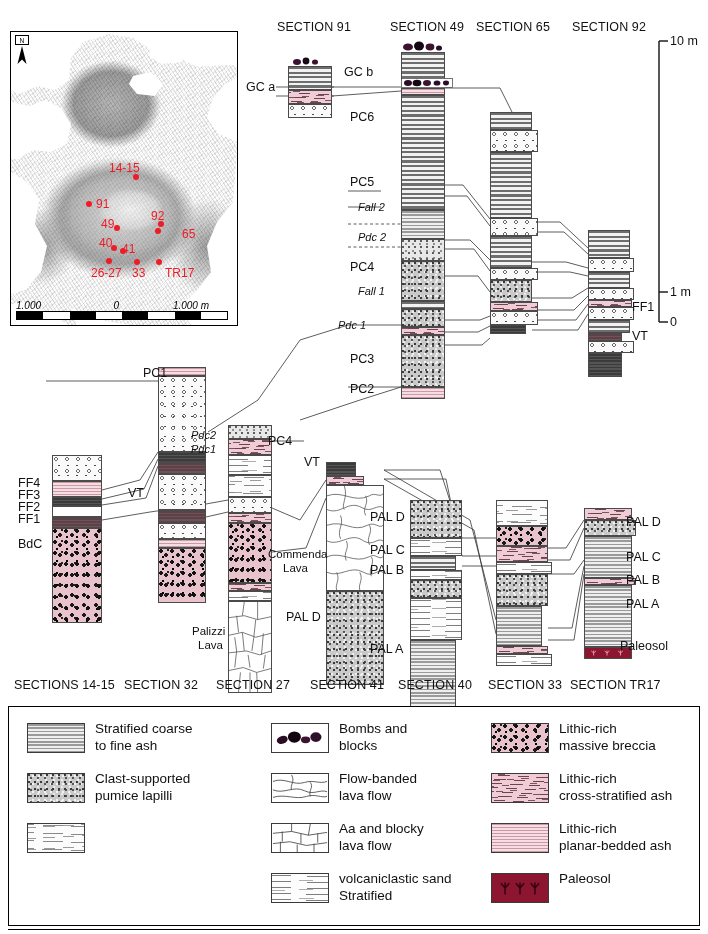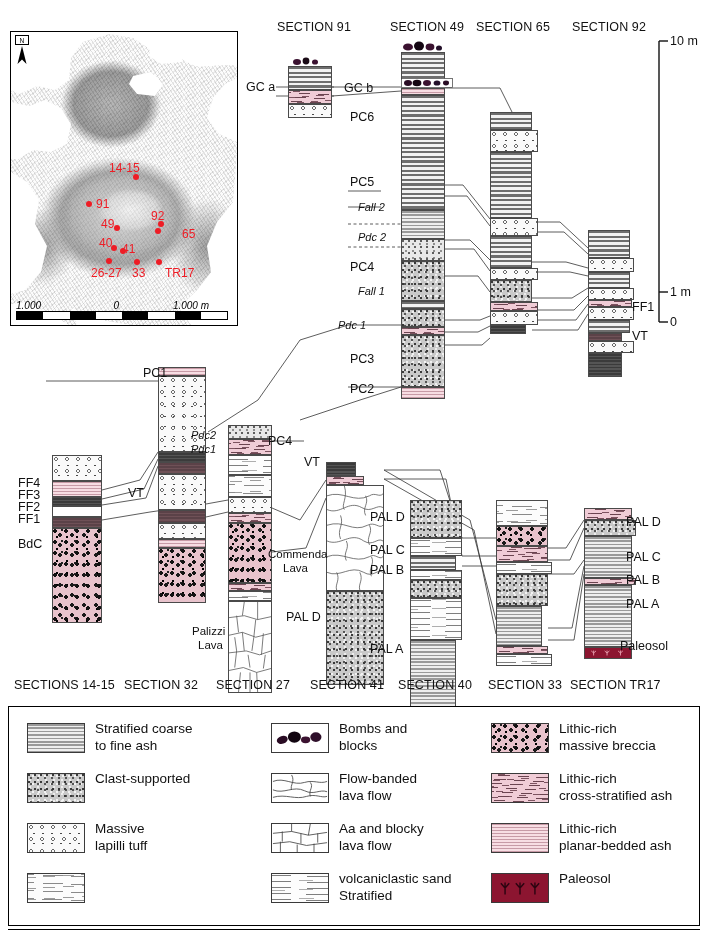--- a/index.html
+++ b/index.html
@@ -481,21 +481,21 @@
       </svg>
     </div>
   </div>
 
   <div class="lbl sec" style="left:277px;top:21px">SECTION 91</div>
   <div class="lbl sec" style="left:390px;top:21px">SECTION 49</div>
   <div class="lbl sec" style="left:476px;top:21px">SECTION 65</div>
   <div class="lbl sec" style="left:572px;top:21px">SECTION 92</div>
 
   <div class="lbl" style="left:246px;top:81px">GC a</div>
-  <div class="lbl" style="left:344px;top:82px">GC b</div>
+  <div class="lbl" style="left:344px;top:66px">GC b</div>
   <div class="lbl" style="left:350px;top:111px">PC6</div>
   <div class="lbl" style="left:350px;top:176px">PC5</div>
   <div class="lbl it" style="left:358px;top:202px">Fall 2</div>
   <div class="lbl it" style="left:358px;top:232px">Pdc 2</div>
   <div class="lbl" style="left:350px;top:261px">PC4</div>
   <div class="lbl it" style="left:358px;top:286px">Fall 1</div>
   <div class="lbl it" style="left:338px;top:320px">Pdc 1</div>
   <div class="lbl" style="left:350px;top:353px">PC3</div>
   <div class="lbl" style="left:350px;top:383px">PC2</div>
   <div class="lbl" style="left:632px;top:301px">FF1</div>
@@ -542,27 +542,21 @@
         <div class="lgsw p-ash"></div>
         <div class="lgtx">
           <div>Stratified coarse</div>
           <div>to fine ash</div>
         </div>
       </div>
       <div class="lgitem">
         <div class="lgsw p-lap"></div>
         <div class="lgtx">
           <div>Clast-supported</div>
-        </div>
-      </div>
-      <div class="lgitem">
-        <div class="lgsw p-tuff"></div>
-        <div class="lgtx">
-          <div>Massive</div>
-          <div>lapilli tuff</div>
+          <div>pumice lapilli</div>
         </div>
       </div>
       <div class="lgitem">
         <div class="lgsw p-vsand"></div>
       </div>
     </div>
 
     <div class="lgcol" style="left:262px;width:215px">
       <div class="lgitem">
         <div class="lgsw p-bomb">

